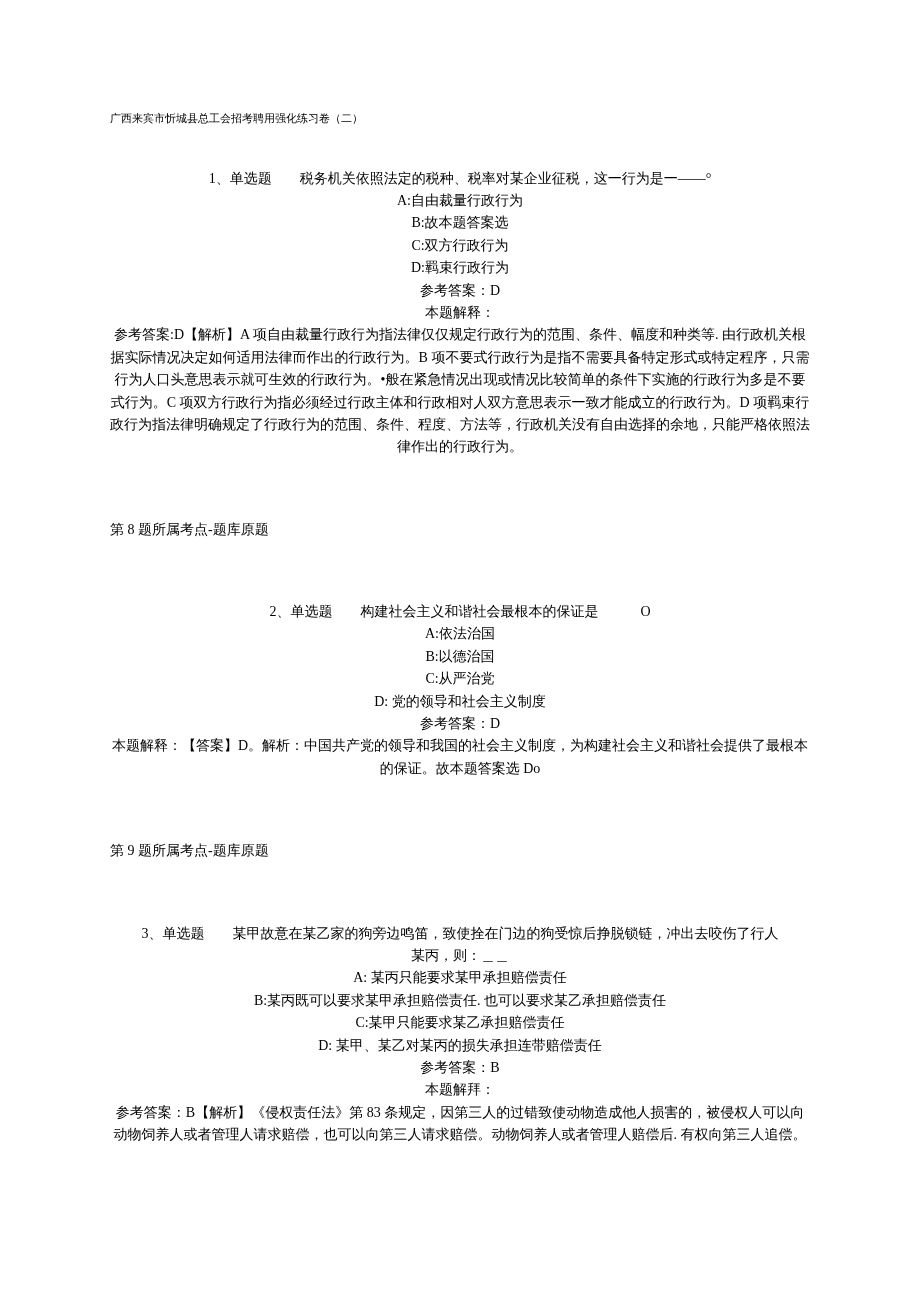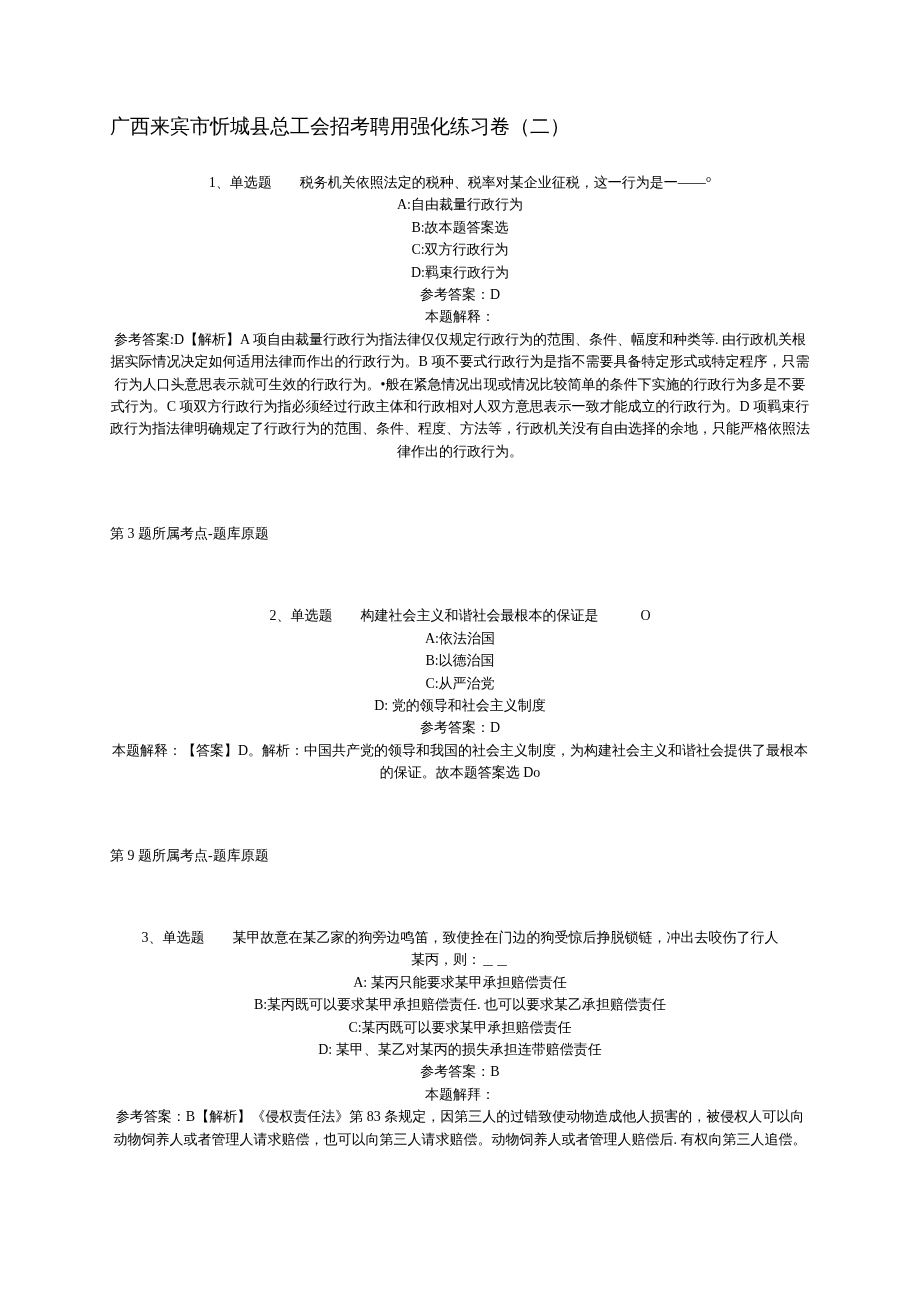--- a/index.html
+++ b/index.html
@@ -7,22 +7,22 @@
     font-size: 14px;
     line-height: 1.6;
     color: #000;
     background: #fff;
     width: 920px;
     margin: 0;
     padding: 110px 110px 60px 110px;
     box-sizing: border-box;
   }
   .title {
-    font-size: 20px;
-    margin-bottom: 30px;
+    font-size: 11px;
+    margin-bottom: 40px;
   }
   .block {
     margin-bottom: 18px;
   }
   .gap {
     margin-bottom: 60px;
   }
   .line {
     display: block;
     text-align: center;
@@ -39,21 +39,21 @@
   <span class="line">B:故本题答案选</span>
   <span class="line">C:双方行政行为</span>
   <span class="line">D:羁束行政行为</span>
   <span class="line">参考答案：D</span>
   <span class="line">本题解释：</span>
   <span class="line">参考答案:D【解析】A 项自由裁量行政行为指法律仅仅规定行政行为的范围、条件、幅度和种类等. 由行政机关根据实际情况决定如何适用法律而作出的行政行为。B 项不要式行政行为是指不需要具备特定形式或特定程序，只需行为人口头意思表示就可生效的行政行为。•般在紧急情况出现或情况比较简单的条件下实施的行政行为多是不要式行为。C 项双方行政行为指必须经过行政主体和行政相对人双方意思表示一致才能成立的行政行为。D 项羁束行政行为指法律明确规定了行政行为的范围、条件、程度、方法等，行政机关没有自由选择的余地，只能严格依照法律作出的行政行为。</span>
 </div>
 
 <div class="gap"></div>
 
-<div class="block">第 3 题所属考点-题库原题</div>
+<div class="block">第 8 题所属考点-题库原题</div>
 
 <div class="gap"></div>
 
 <div class="block">
   <span class="line">2、单选题　　构建社会主义和谐社会最根本的保证是　　　O</span>
   <span class="line">A:依法治国</span>
   <span class="line">B:以德治国</span>
   <span class="line">C:从严治党</span>
   <span class="line">D: 党的领导和社会主义制度</span>
   <span class="line">参考答案：D</span>
@@ -64,18 +64,18 @@
 
 <div class="block">第 9 题所属考点-题库原题</div>
 
 <div class="gap"></div>
 
 <div class="block">
   <span class="line">3、单选题　　某甲故意在某乙家的狗旁边鸣笛，致使拴在门边的狗受惊后挣脱锁链，冲出去咬伤了行人</span>
   <span class="line">某丙，则：＿＿</span>
   <span class="line">A: 某丙只能要求某甲承担赔偿责任</span>
   <span class="line">B:某丙既可以要求某甲承担赔偿责任. 也可以要求某乙承担赔偿责任</span>
-  <span class="line">C:某丙既可以要求某甲承担赔偿责任</span>
+  <span class="line">C:某甲只能要求某乙承担赔偿责任</span>
   <span class="line">D: 某甲、某乙对某丙的损失承担连带赔偿责任</span>
   <span class="line">参考答案：B</span>
   <span class="line">本题解拜：</span>
   <span class="line">参考答案：B【解析】《侵权责任法》第 83 条规定，因第三人的过错致使动物造成他人损害的，被侵权人可以向动物饲养人或者管理人请求赔偿，也可以向第三人请求赔偿。动物饲养人或者管理人赔偿后. 有权向第三人追偿。</span>
 </div>
 
 </body></html>

